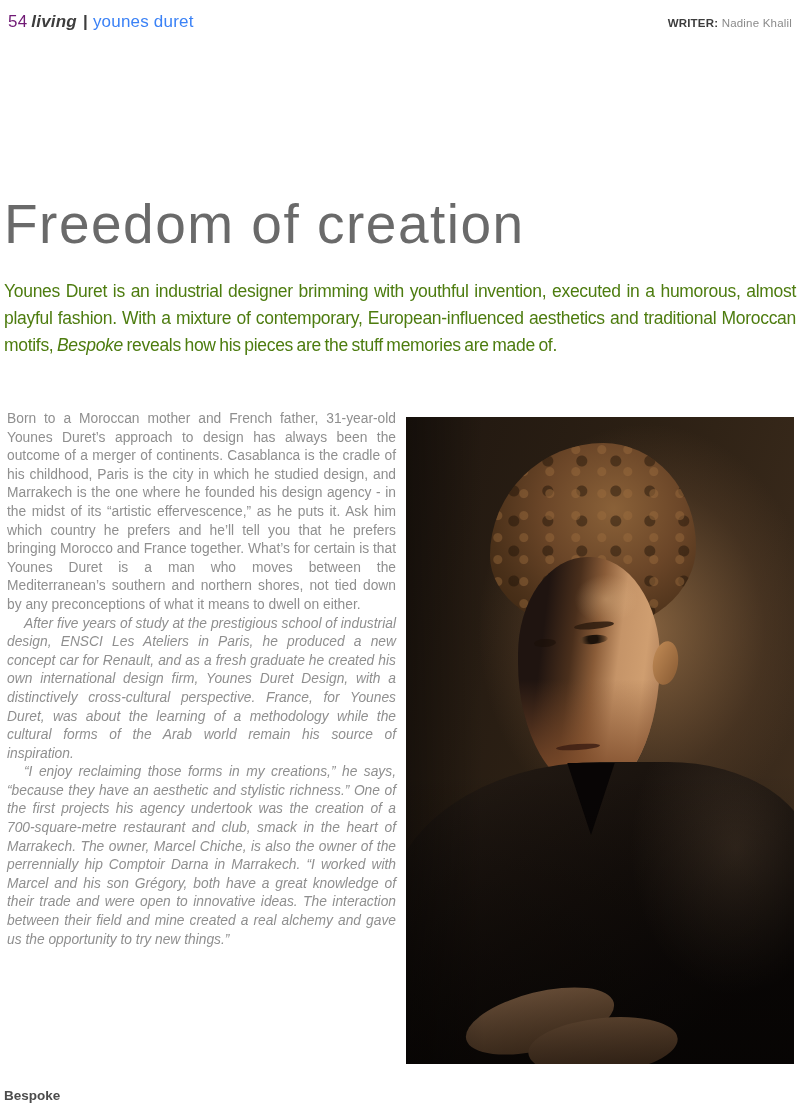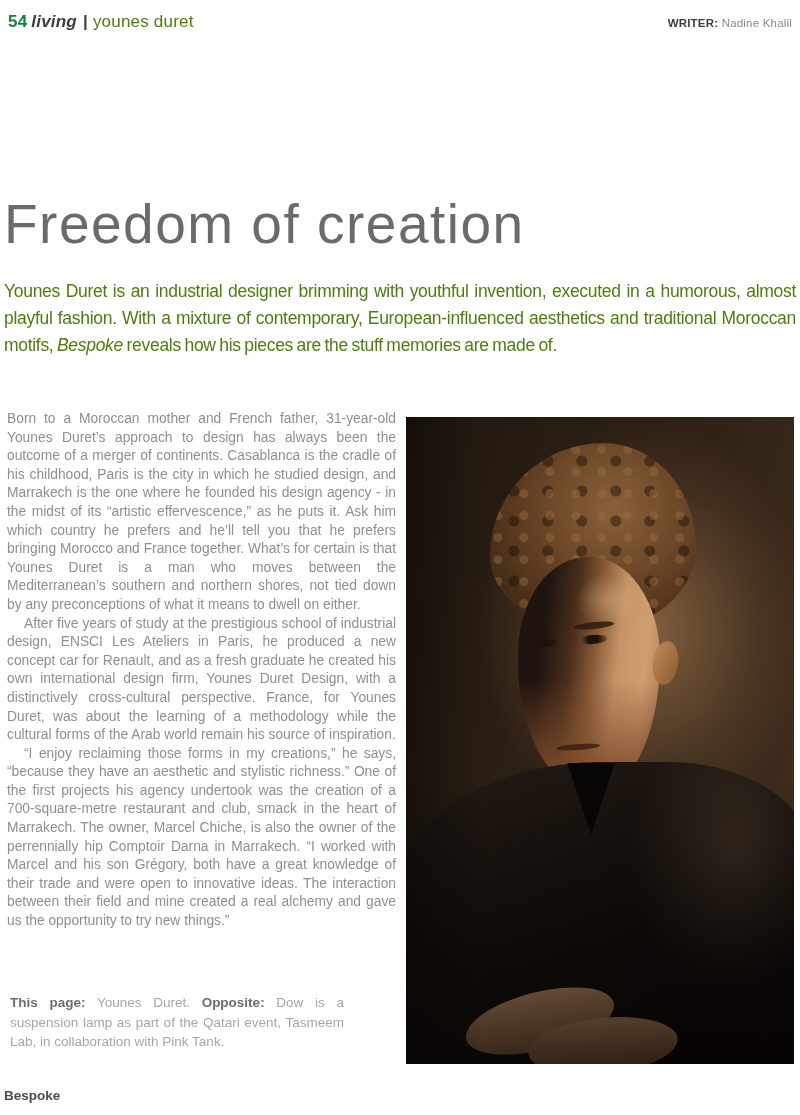--- a/index.html
+++ b/index.html
@@ -3,38 +3,38 @@
 <meta charset="utf-8">
 <style>
   * { margin:0; padding:0; box-sizing:border-box; }
   html,body { background:#ffffff; }
   body { font-family:"Liberation Sans", sans-serif; }
   .page { position:relative; width:800px; height:1115px; background:#ffffff; overflow:hidden; }
 
   
   .header { position:absolute; left:8px; right:8px; top:12px; display:flex; justify-content:space-between; align-items:baseline; }
   .header-left { font-size:17px; color:#555; letter-spacing:.2px; }
-  .page-number { font-weight:bold; color:#15803d; }
+  .page-number { font-weight:normal; color:#701a75; }
   .section-name { font-weight:bold; color:#3d3d3d; margin-left:4px;font-style:italic; }
   .header-divider { font-weight:bold; color:#3d3d3d; margin:0 5px 0 6px; }
-  .article-name { color:#4d7c0f; }
+  .article-name { color:#3b82f6; }
   .writer { font-size:11.5px; color:#8a8a8a; letter-spacing:.2px; }
   .writer-label { font-weight:bold; color:#3d3d3d; }
 
   
   .article-title { position:absolute; left:4px; top:192px; font-size:55px; font-weight:200; color:#6a6a6a; letter-spacing:1.5px; white-space:nowrap; }
 
   
   .article-intro { position:absolute; left:4px; right:4px; top:278px; font-size:17.5px; line-height:27px; color:#4d7c0f; text-align:justify; letter-spacing:-.3px; word-spacing:-1px; }
   .article-intro i { font-style:italic; }
 
   
   .body-col { position:absolute; left:7px; top:410px; width:389px; font-size:13.8px; line-height:18.6px; color:#8f8f8f; text-align:justify; }
   .body-col p { margin:0; }
-  .body-col p + p { text-indent:17px; }
+  .body-col p + p { text-indent:17px;font-style:italic; }
   .arrow { font-size:11px; color:#8f8f8f; vertical-align:baseline; }
 
   
   .caption { position:absolute; left:10px; top:993px; width:334px; font-size:13.5px; line-height:19.5px; color:#a6a6a6; text-align:justify; }
   .caption b { color:#6e6e6e; font-weight:bold; }
 
   
   .footer { position:absolute; left:4px; top:1088px; font-size:13.5px; font-weight:bold; color:#4c4c4c; }
 
   
@@ -120,17 +120,16 @@
     <div class="p-eye-l"></div>
     <div class="p-mouth"></div>
     <div class="p-ear"></div>
     <div class="p-shirt"></div>
     <div class="p-collar"></div>
     <div class="p-hand-a"></div>
     <div class="p-hand-b"></div>
     <div class="p-vignette"></div>
   </div>
 
-  <p class="caption"><b>This page:</b><span> Younes Duret. </span><b>Opposite:</b><span> Dow is a suspension lamp as part of the Qatari event, Tasmeem Lab, in collaboration with Pink Tank.</span></p>
 
   <div class="footer">Bespoke</div>
 
 </div>
 
 </body></html>

